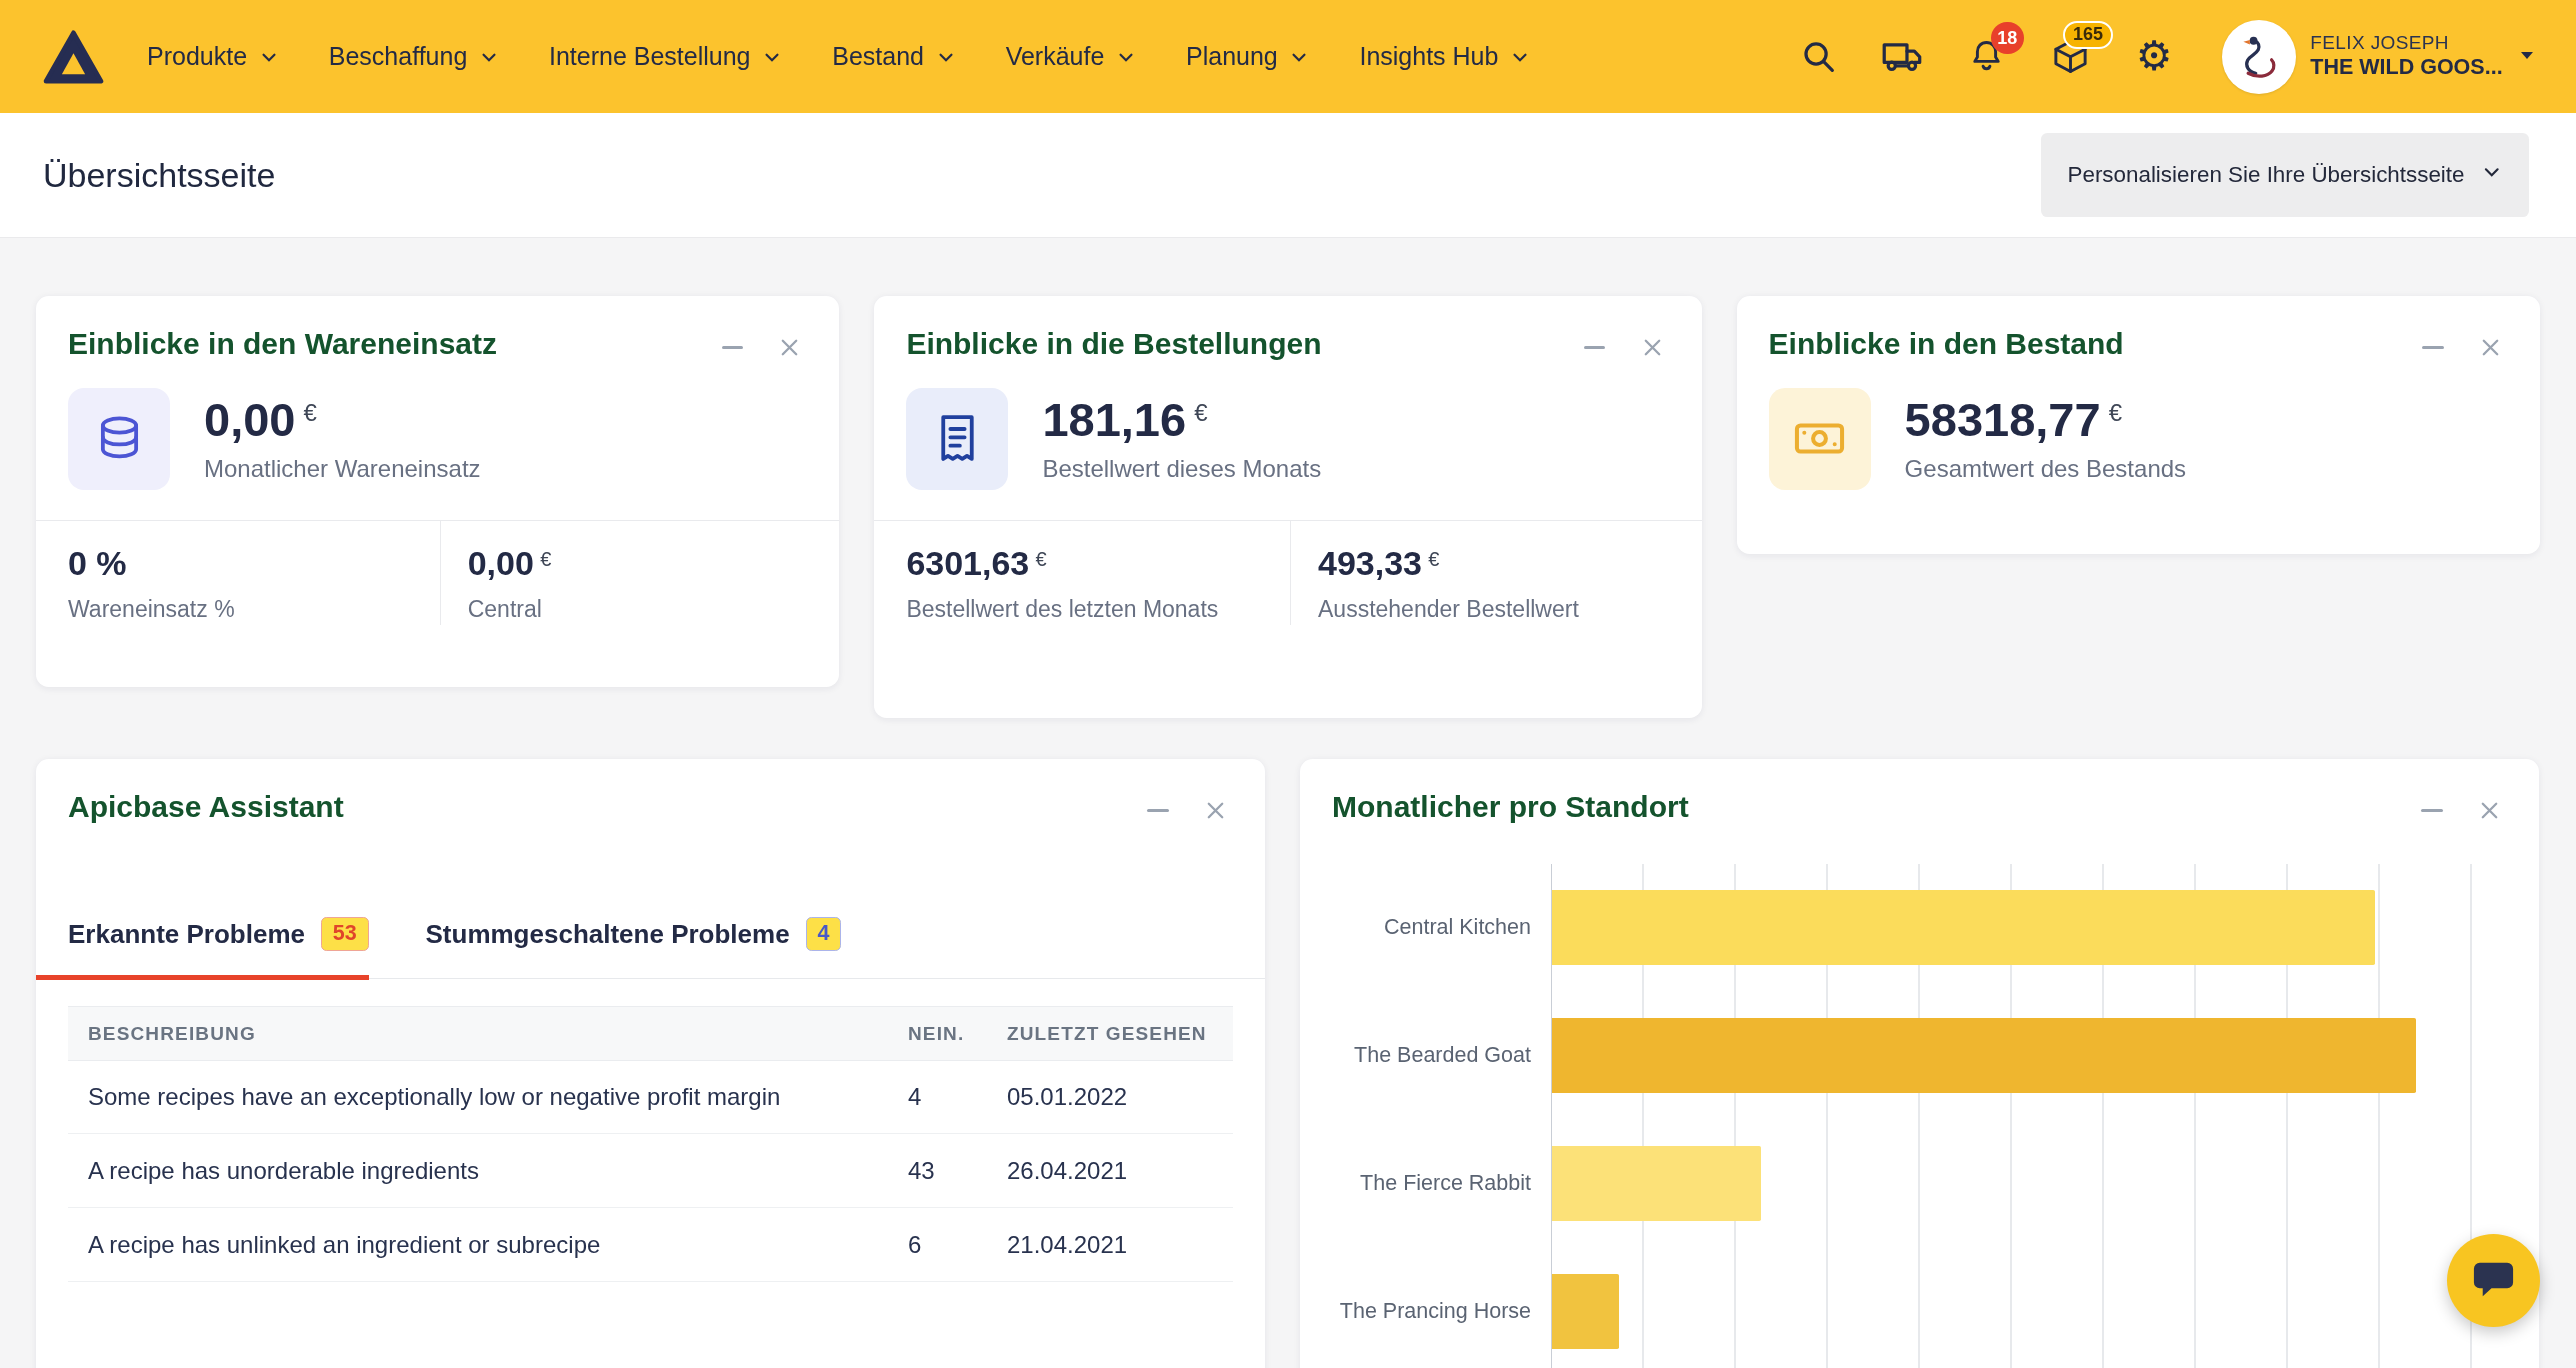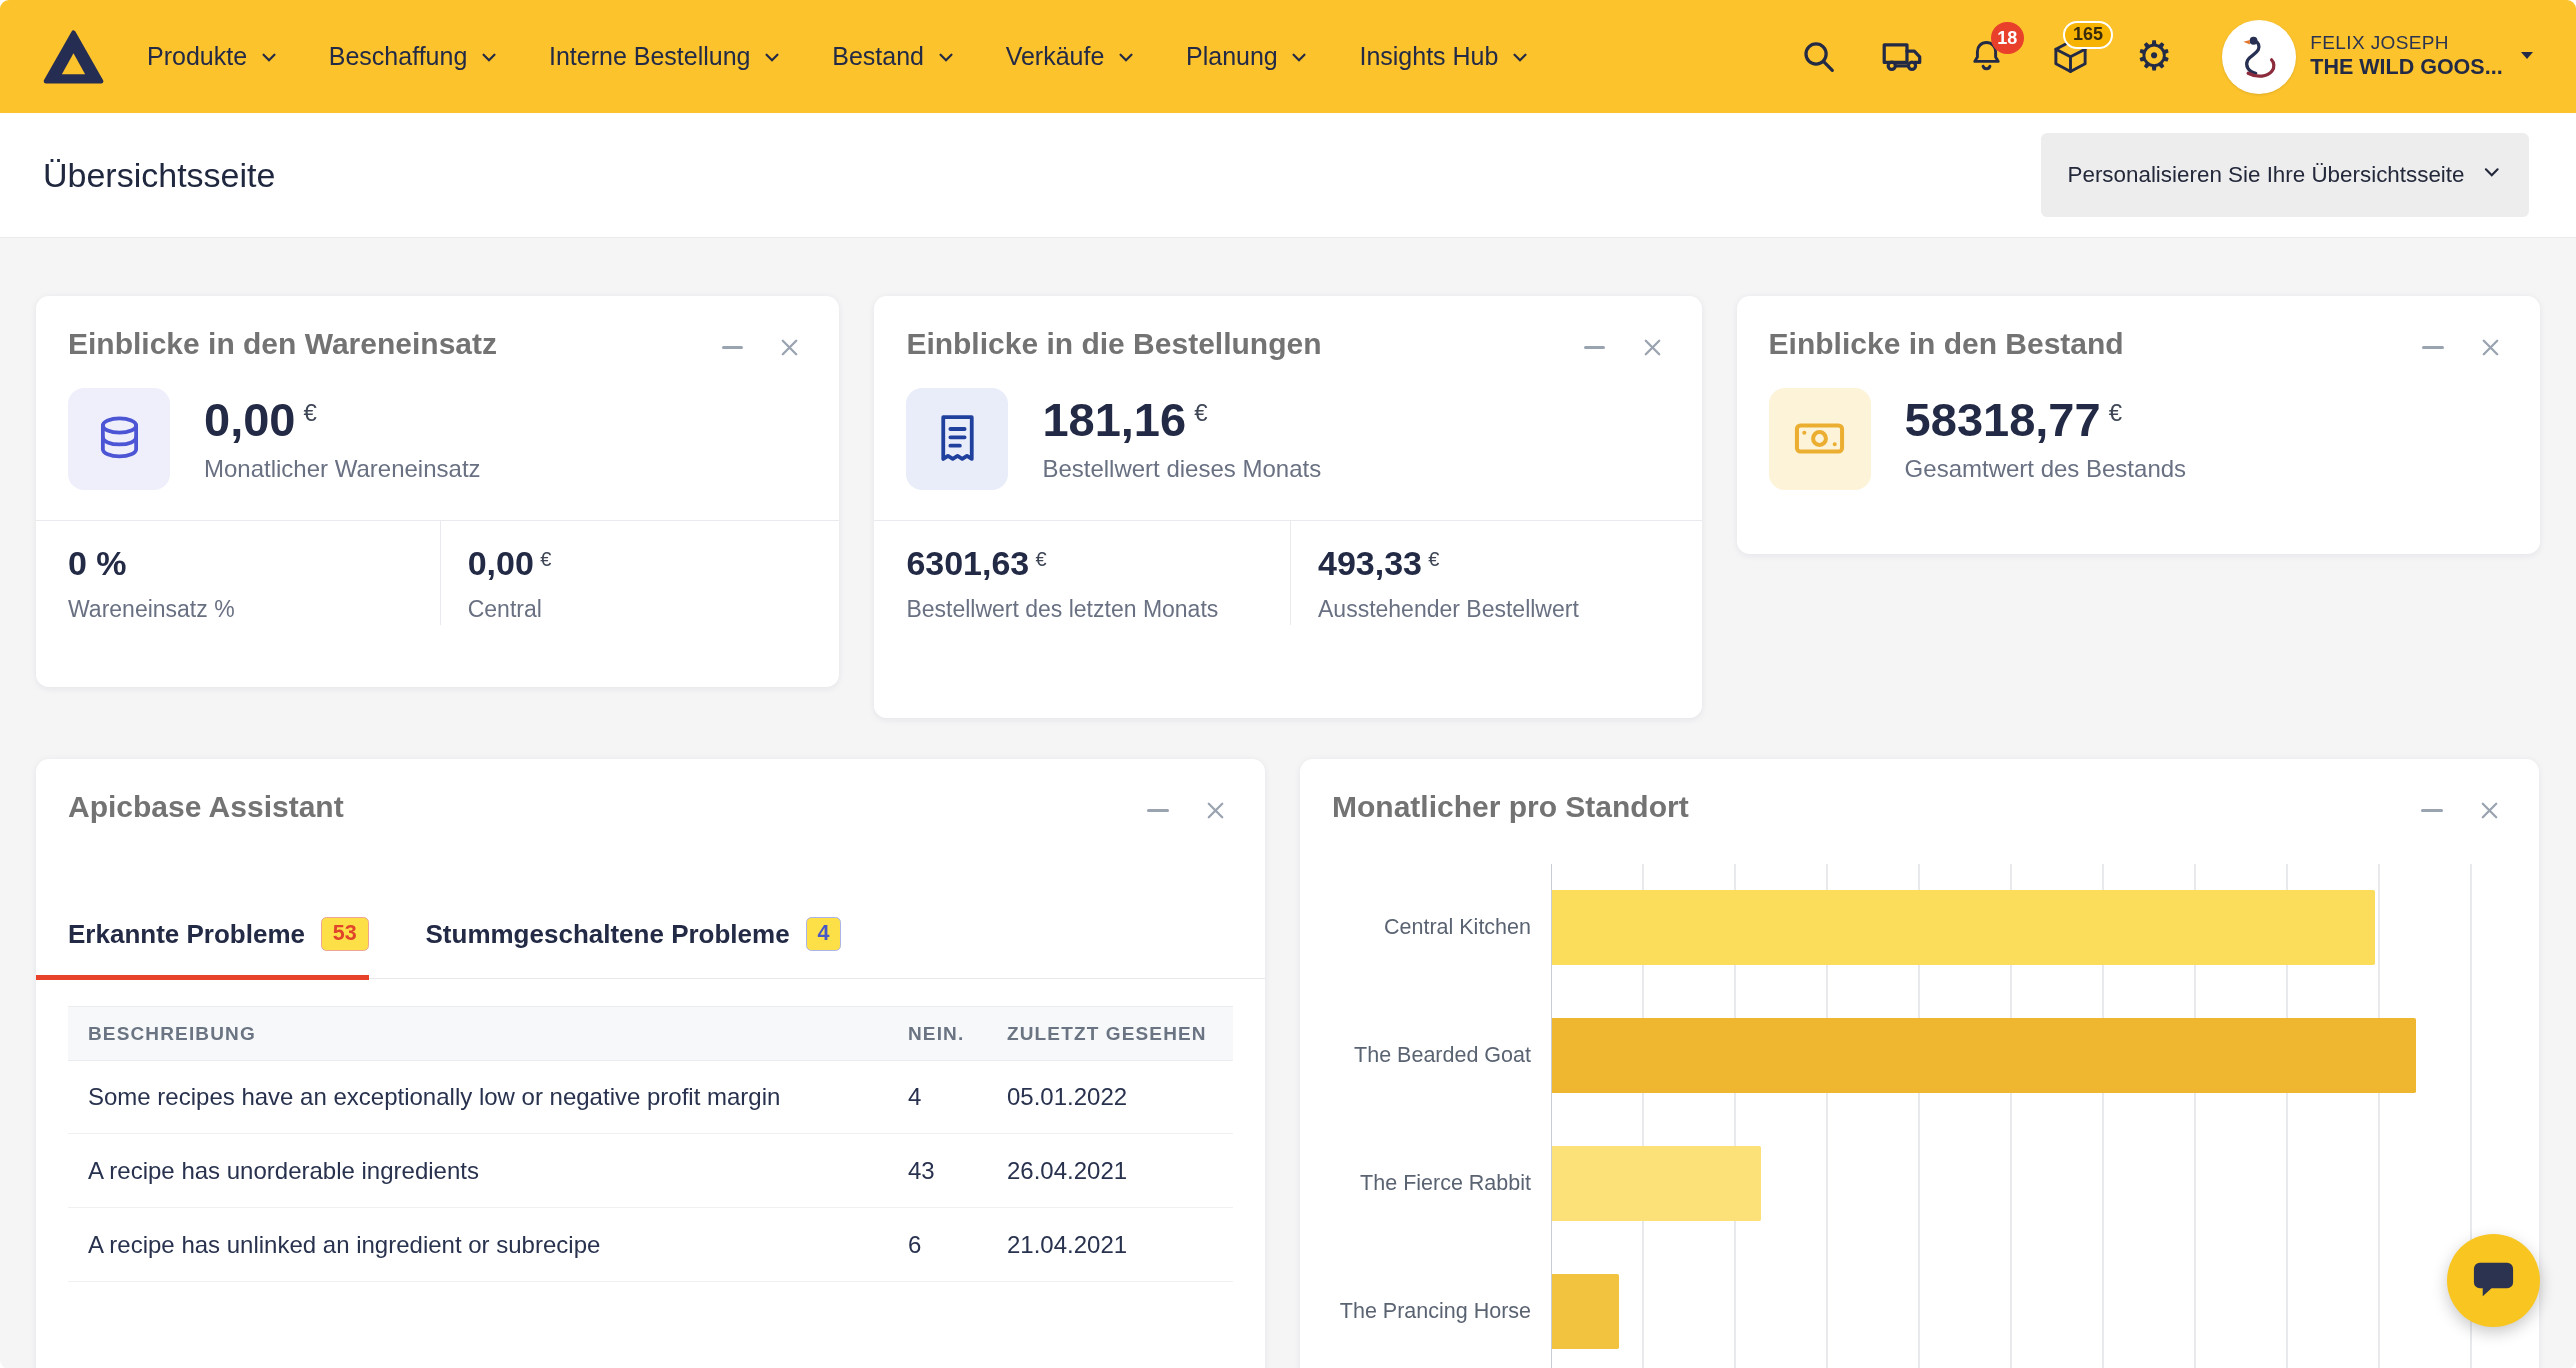--- a/index.html
+++ b/index.html
@@ -1,18 +1,18 @@
 <!DOCTYPE html>
 <html style="font-size:14.4px"><head>
 <meta charset="utf-8">
 <style>
   * { box-sizing: border-box; margin: 0; padding: 0; }
   html,body { background:#ffffff; }
   body { font-family: "Liberation Sans", sans-serif; color:#232A45; }
-  .app { position:relative; width:2576px; height:1369px; overflow:hidden; background:#F5F5F6;border-radius:9px; }
+  .app { position:relative; width:2576px; height:1369px; overflow:hidden; background:#F5F5F6; }
 
   
   .navbar { height:113px; background:#FCC32D; display:flex; align-items:center; padding:0 39px 0 43px; position:relative; z-index:5; }
   .logo { margin-right:43px; display:flex; align-items:center; }
   .nav-items { display:flex; align-items:center; }
   .nav-item { display:inline-flex; align-items:center; gap:11.7px; margin-right:50px; font-size:25px; font-weight:500; color:#232A45; cursor:pointer; white-space:nowrap; }
   .nav-item svg { display:block; }
   .nav-right { margin-left:auto; display:flex; align-items:center; gap:41px; }
   .icon-btn { position:relative; display:flex; align-items:center; justify-content:center; width:43px; height:43px; cursor:pointer; }
   .gear-glyph { font-family:"DejaVu Sans", sans-serif; font-size:41px; line-height:1; color:#232A45; }
@@ -28,21 +28,21 @@
   .page-header { height:124px; background:#fff; display:flex; align-items:center; padding:0 47px 0 43px; box-shadow:0 0.9px 0 #E9E9EB; position:relative; z-index:4; }
   .page-title { font-size:34px; font-weight:500; color:#20283F; }
   .personalize-btn { margin-left:auto; background:#EDEDEE; border:none; border-radius:6.3px; height:84px; padding:0 27px; font-size:22.4px; color:#23283A; display:flex; align-items:center; gap:16px; cursor:pointer; font-family:Liberation Sans, sans-serif; }
 
   
   .main { padding:59px 36px 0 36px; }
   .card-row { display:flex; gap:35px; align-items:flex-start; }
   .row2 { margin-top:41px; }
   .card { background:#fff; border-radius:12.6px; box-shadow:0 1.8px 7.2px rgba(25,35,65,.07); position:relative; }
   .card-head { display:flex; justify-content:space-between; align-items:flex-start; padding:30.5px 36px 0 32px; }
-  .card-title { font-size:30px; font-weight:700; color:#737373; }
+  .card-title { font-size:30px; font-weight:700; color:#14532d; }
   .win-controls { display:flex; gap:30.5px; align-items:center; margin-top:7.2px; }
   .win-btn { cursor:pointer; display:flex; align-items:center; justify-content:center; width:27px; height:27px; }
   .min-bar { width:21.5px; height:2.7px; background:#9AA3B0; border-radius:1.8px; }
 
   .metric-row { display:flex; align-items:center; gap:34px; padding:27px 32px 0; }
   .icon-tile { width:102px; height:102px; border-radius:16px; display:flex; align-items:center; justify-content:center; flex:none; }
   .tile-indigo { background:#EFEFFC; }
   .tile-blue { background:#E9EDFA; }
   .tile-amber { background:#FDF3D8; }
   .metric-text { display:flex; flex-direction:column; }

